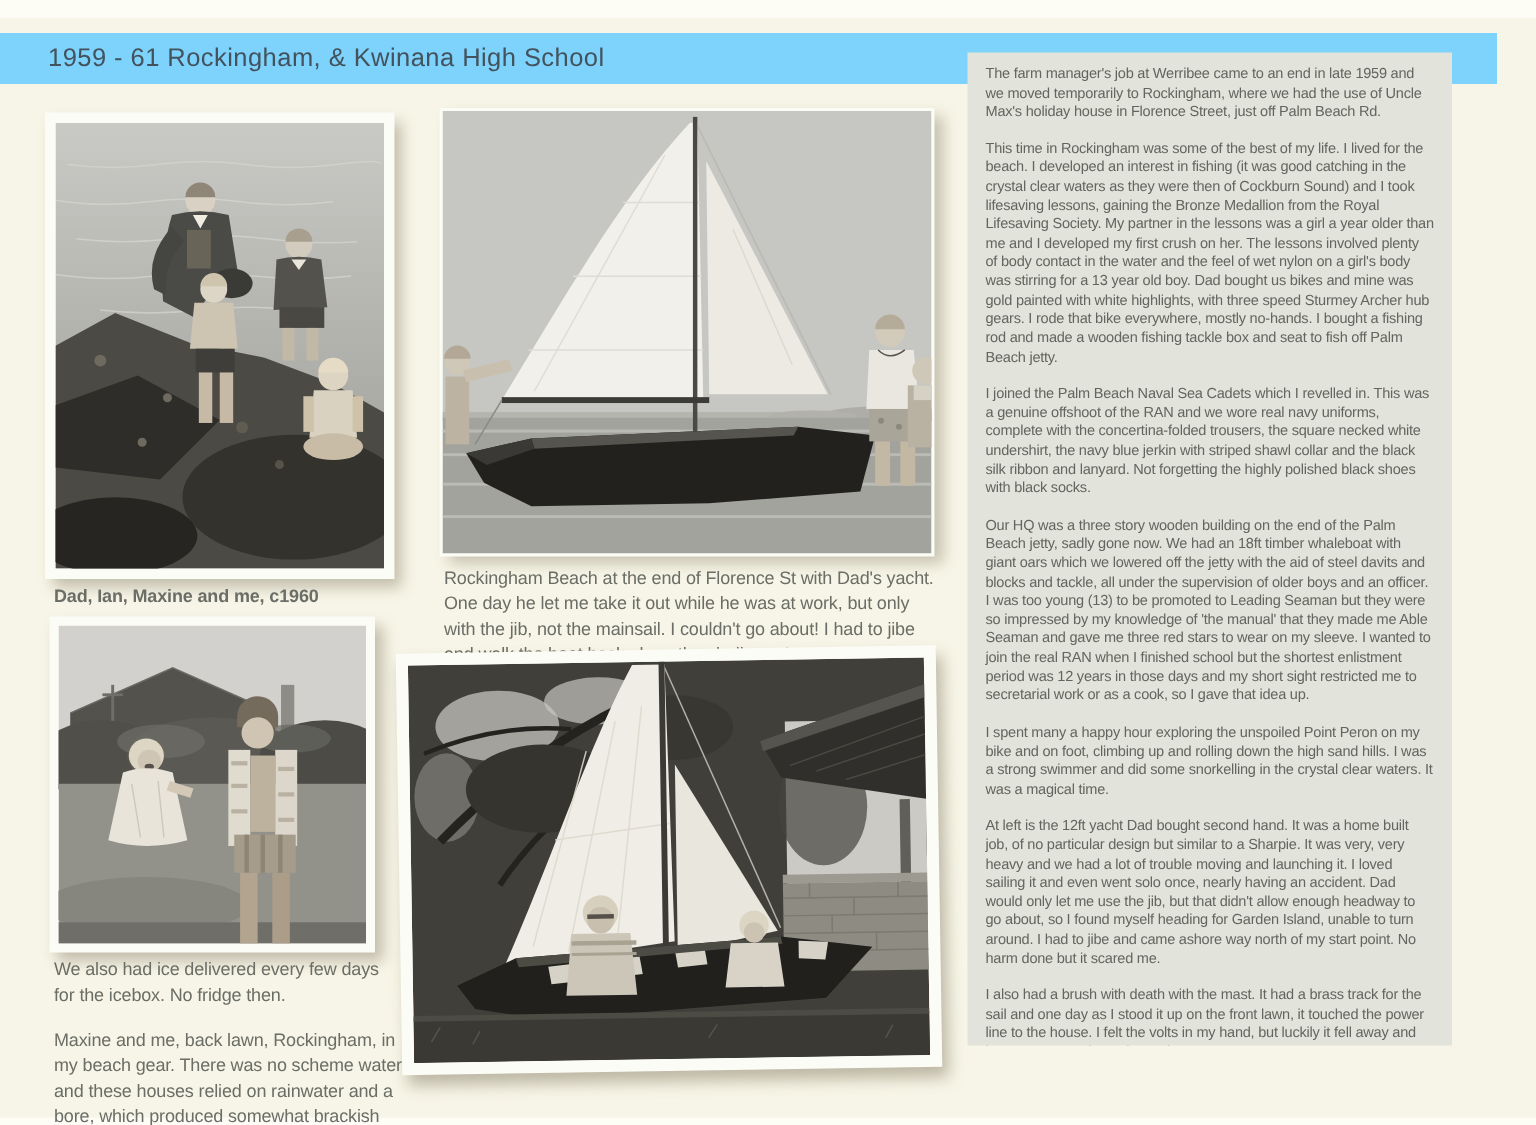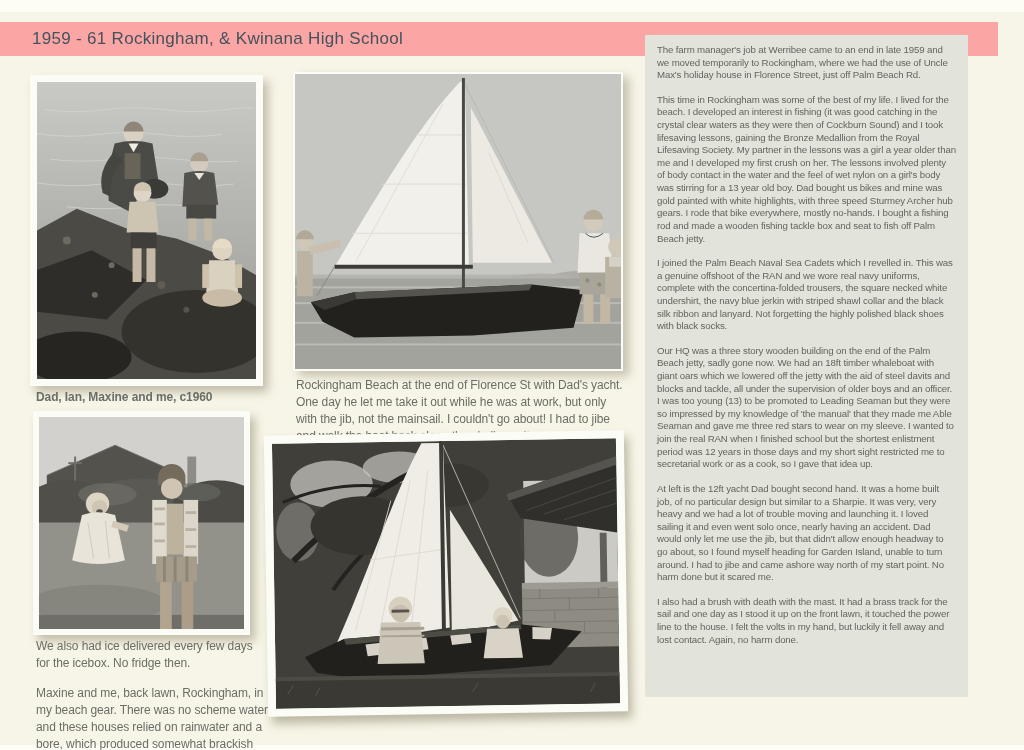--- a/index.html
+++ b/index.html
@@ -7,21 +7,21 @@
     width:1024px;height:750px;position:relative;overflow:hidden;
     background:#f7f5e7;
     font-family:"Liberation Sans", sans-serif;
   }
   .edge-strip{position:absolute;left:0;width:1024px;background:#fdfcf5;}
   .edge-strip.top{top:0;height:12px;}
   .edge-strip.bottom{bottom:0;height:5px;}
 
   .header-bar{
     position:absolute;left:0;top:22px;width:998px;height:34px;
-    background:#fca5a5;
+    background:#7dd3fc;
   }
   .page-title{
     display:block;padding-left:32px;line-height:34px;
     font-size:17px;color:#43525c;letter-spacing:.3px;font-weight:400;
   }
 
   .photo{
     position:absolute;background:#fcfcf7;
     box-shadow:5px 6px 9px rgba(108,98,72,.38);
   }
@@ -303,15 +303,16 @@
       <path d="M12,256 l6,-10 M40,258 l5,-9 M200,256 l6,-9 M320,258 l5,-9" stroke="#55544c" fill="none"></path>
     </g>
   </svg>
 </figure>
 
 <aside class="story-panel">
   <p>The farm manager's job at Werribee came to an end in late 1959 and we moved temporarily to Rockingham, where we had the use of Uncle Max's holiday house in Florence Street, just off Palm Beach Rd.</p>
   <p>This time in Rockingham was some of the best of my life. I lived for the beach. I developed an interest in fishing (it was good catching in the crystal clear waters as they were then of Cockburn Sound) and I took lifesaving lessons, gaining the Bronze Medallion from the Royal Lifesaving Society. My partner in the lessons was a girl a year older than me and I developed my first crush on her. The lessons involved plenty of body contact in the water and the feel of wet nylon on a girl's body was stirring for a 13 year old boy. Dad bought us bikes and mine was gold painted with white highlights, with three speed Sturmey Archer hub gears. I rode that bike everywhere, mostly no-hands. I bought a fishing rod and made a wooden fishing tackle box and seat to fish off Palm Beach jetty.</p>
   <p>I joined the Palm Beach Naval Sea Cadets which I revelled in. This was a genuine offshoot of the RAN and we wore real navy uniforms, complete with the concertina-folded trousers, the square necked white undershirt, the navy blue jerkin with striped shawl collar and the black silk ribbon and lanyard. Not forgetting the highly polished black shoes with black socks.</p>
   <p>Our HQ was a three story wooden building on the end of the Palm Beach jetty, sadly gone now. We had an 18ft timber whaleboat with giant oars which we lowered off the jetty with the aid of steel davits and blocks and tackle, all under the supervision of older boys and an officer. I was too young (13) to be promoted to Leading Seaman but they were so impressed by my knowledge of 'the manual' that they made me Able Seaman and gave me three red stars to wear on my sleeve. I wanted to join the real RAN when I finished school but the shortest enlistment period was 12 years in those days and my short sight restricted me to secretarial work or as a cook, so I gave that idea up.</p>
+  <p>I spent many a happy hour exploring the unspoiled Point Peron on my bike and on foot, climbing up and rolling down the high sand hills. I was a strong swimmer and did some snorkelling in the crystal clear waters. It was a magical time.</p>
   <p>At left is the 12ft yacht Dad bought second hand. It was a home built job, of no particular design but similar to a Sharpie. It was very, very heavy and we had a lot of trouble moving and launching it. I loved sailing it and even went solo once, nearly having an accident. Dad would only let me use the jib, but that didn't allow enough headway to go about, so I found myself heading for Garden Island, unable to turn around. I had to jibe and came ashore way north of my start point. No harm done but it scared me.</p>
   <p>I also had a brush with death with the mast. It had a brass track for the sail and one day as I stood it up on the front lawn, it touched the power line to the house. I felt the volts in my hand, but luckily it fell away and lost contact. Again, no harm done.</p>
 </aside>
 
 </body></html>

